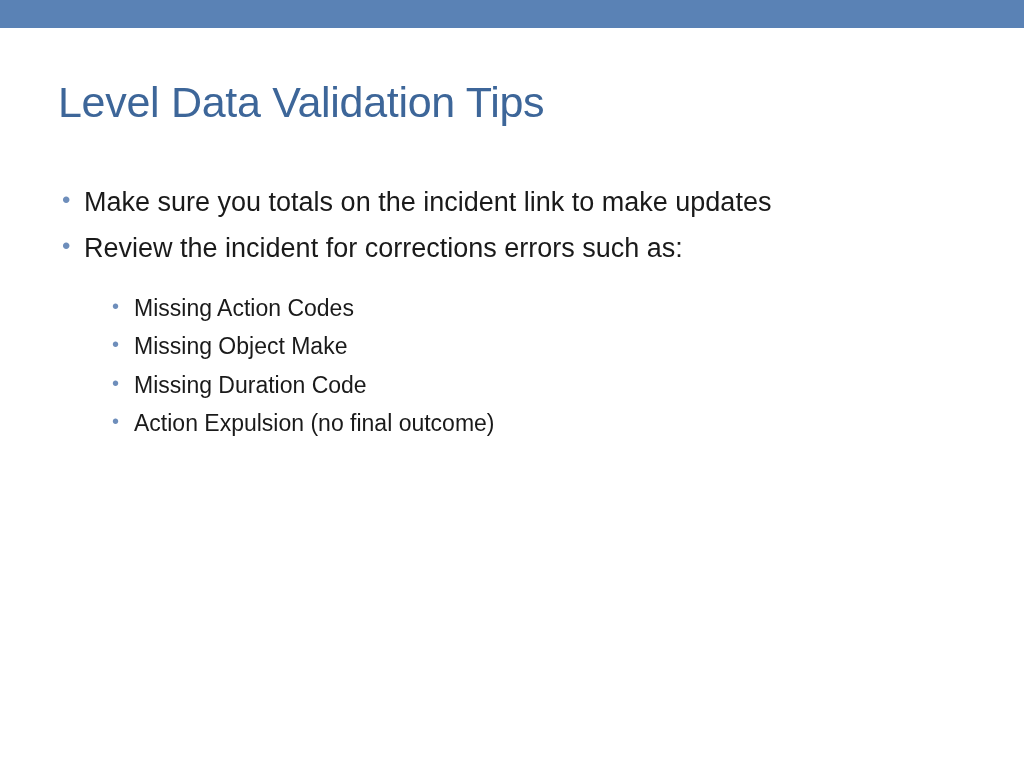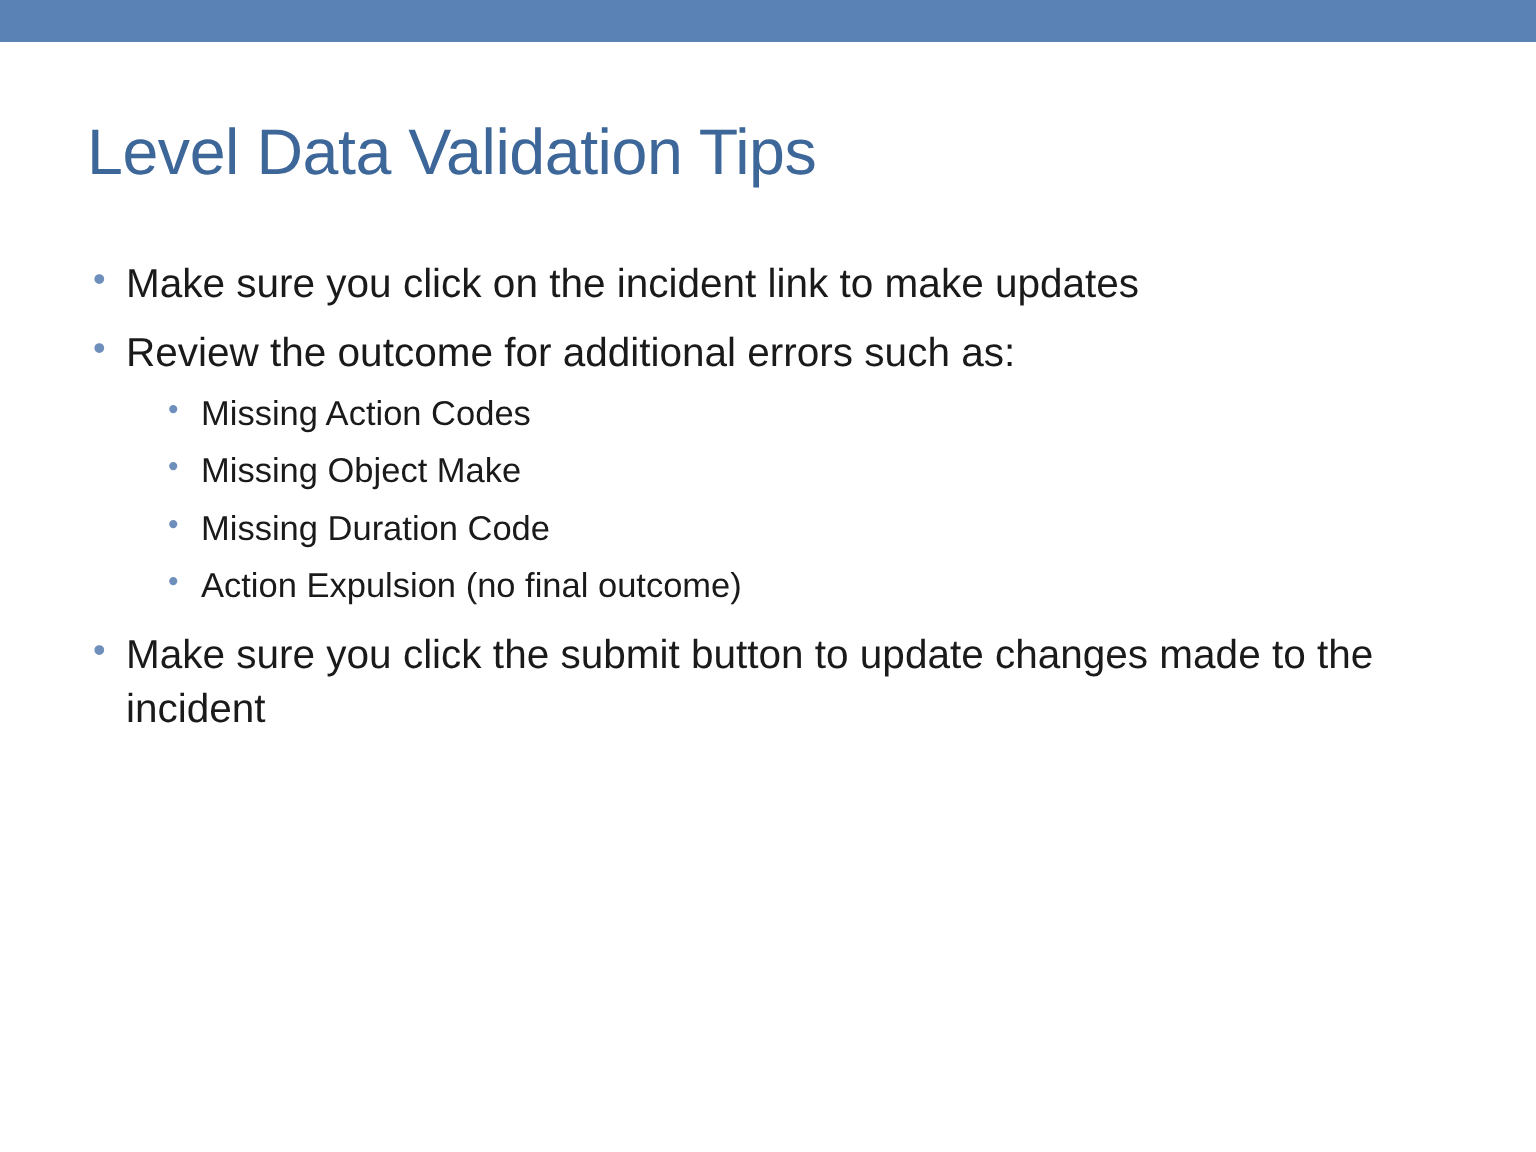--- a/index.html
+++ b/index.html
@@ -20,21 +20,21 @@
       height: 28px;
       background: #5a82b5;
     }
     .content {
       padding: 50px 58px 0 58px;
     }
     .slide-title {
       color: #3d6699;
       font-size: 43px;
       font-weight: 400;
-      margin-bottom: 44px;
+      margin-bottom: 57px;
       letter-spacing: -0.3px;
     }
     ul {
       list-style: none;
     }
     .top-list > li {
       position: relative;
       padding-left: 26px;
       font-size: 27px;
       line-height: 1.35;
@@ -43,21 +43,21 @@
     }
     .top-list > li::before {
       content: "•";
       position: absolute;
       left: 4px;
       top: 0;
       color: #6e8ebb;
       font-size: 24px;
     }
     .sub-list {
-      margin-top: 4px;
+      margin-top: 24px;
     }
     .sub-list > li {
       position: relative;
       padding-left: 26px;
       margin-left: 24px;
       font-size: 23px;
       line-height: 1.5;
       margin-bottom: 4px;
       color: #1a1a1a;
     }
@@ -73,36 +73,33 @@
 </head>
 <body>
 
 <div class="top-bar"></div>
 
 <div class="content">
   <h1 class="slide-title">Level Data Validation Tips</h1>
 
   <ul class="top-list">
     <li>
-      <span>Make sure you click on the incident link to make updates</span>
+      <span>Make sure you totals on the incident link to make updates</span>
     </li>
     <li>
-      <span>Review the outcome for additional errors such as:</span>
+      <span>Review the incident for corrections errors such as:</span>
       <ul class="sub-list">
         <li>
           <span>Missing Action Codes</span>
         </li>
         <li>
           <span>Missing Object Make</span>
         </li>
         <li>
           <span>Missing Duration Code</span>
         </li>
         <li>
           <span>Action Expulsion (no final outcome)</span>
         </li>
       </ul>
     </li>
-    <li>
-      <span>Make sure you click the submit button to update changes made to the incident</span>
-    </li>
   </ul>
 </div>
 
 </body></html>

